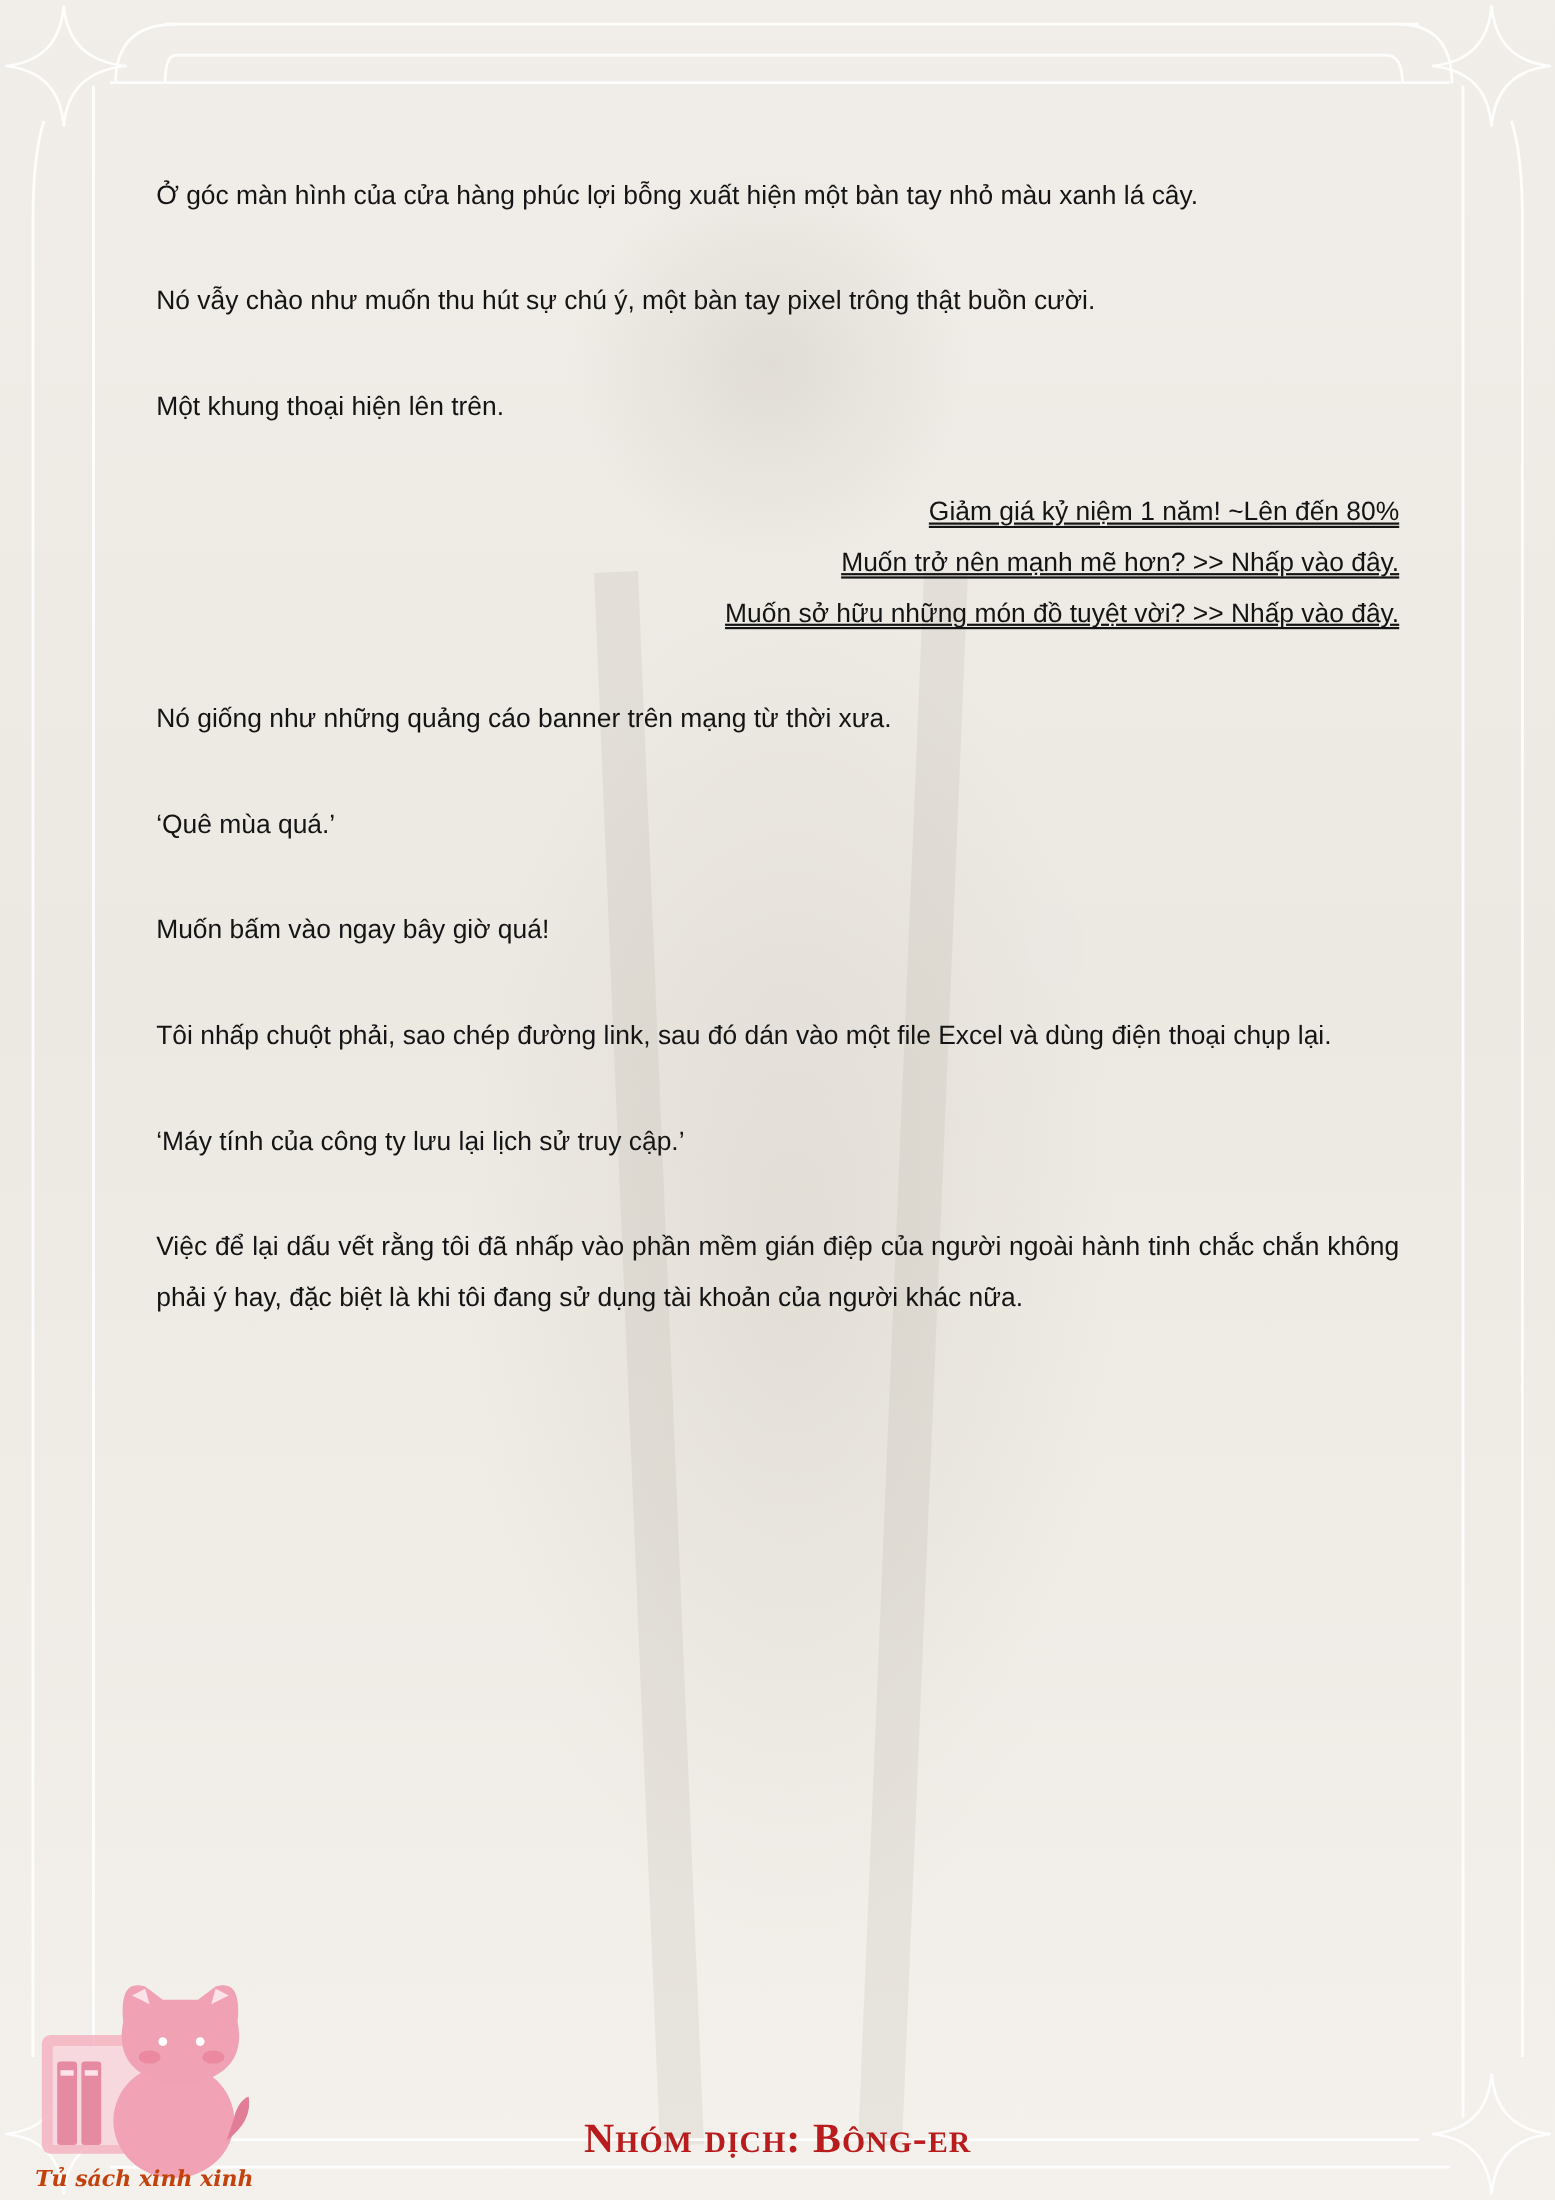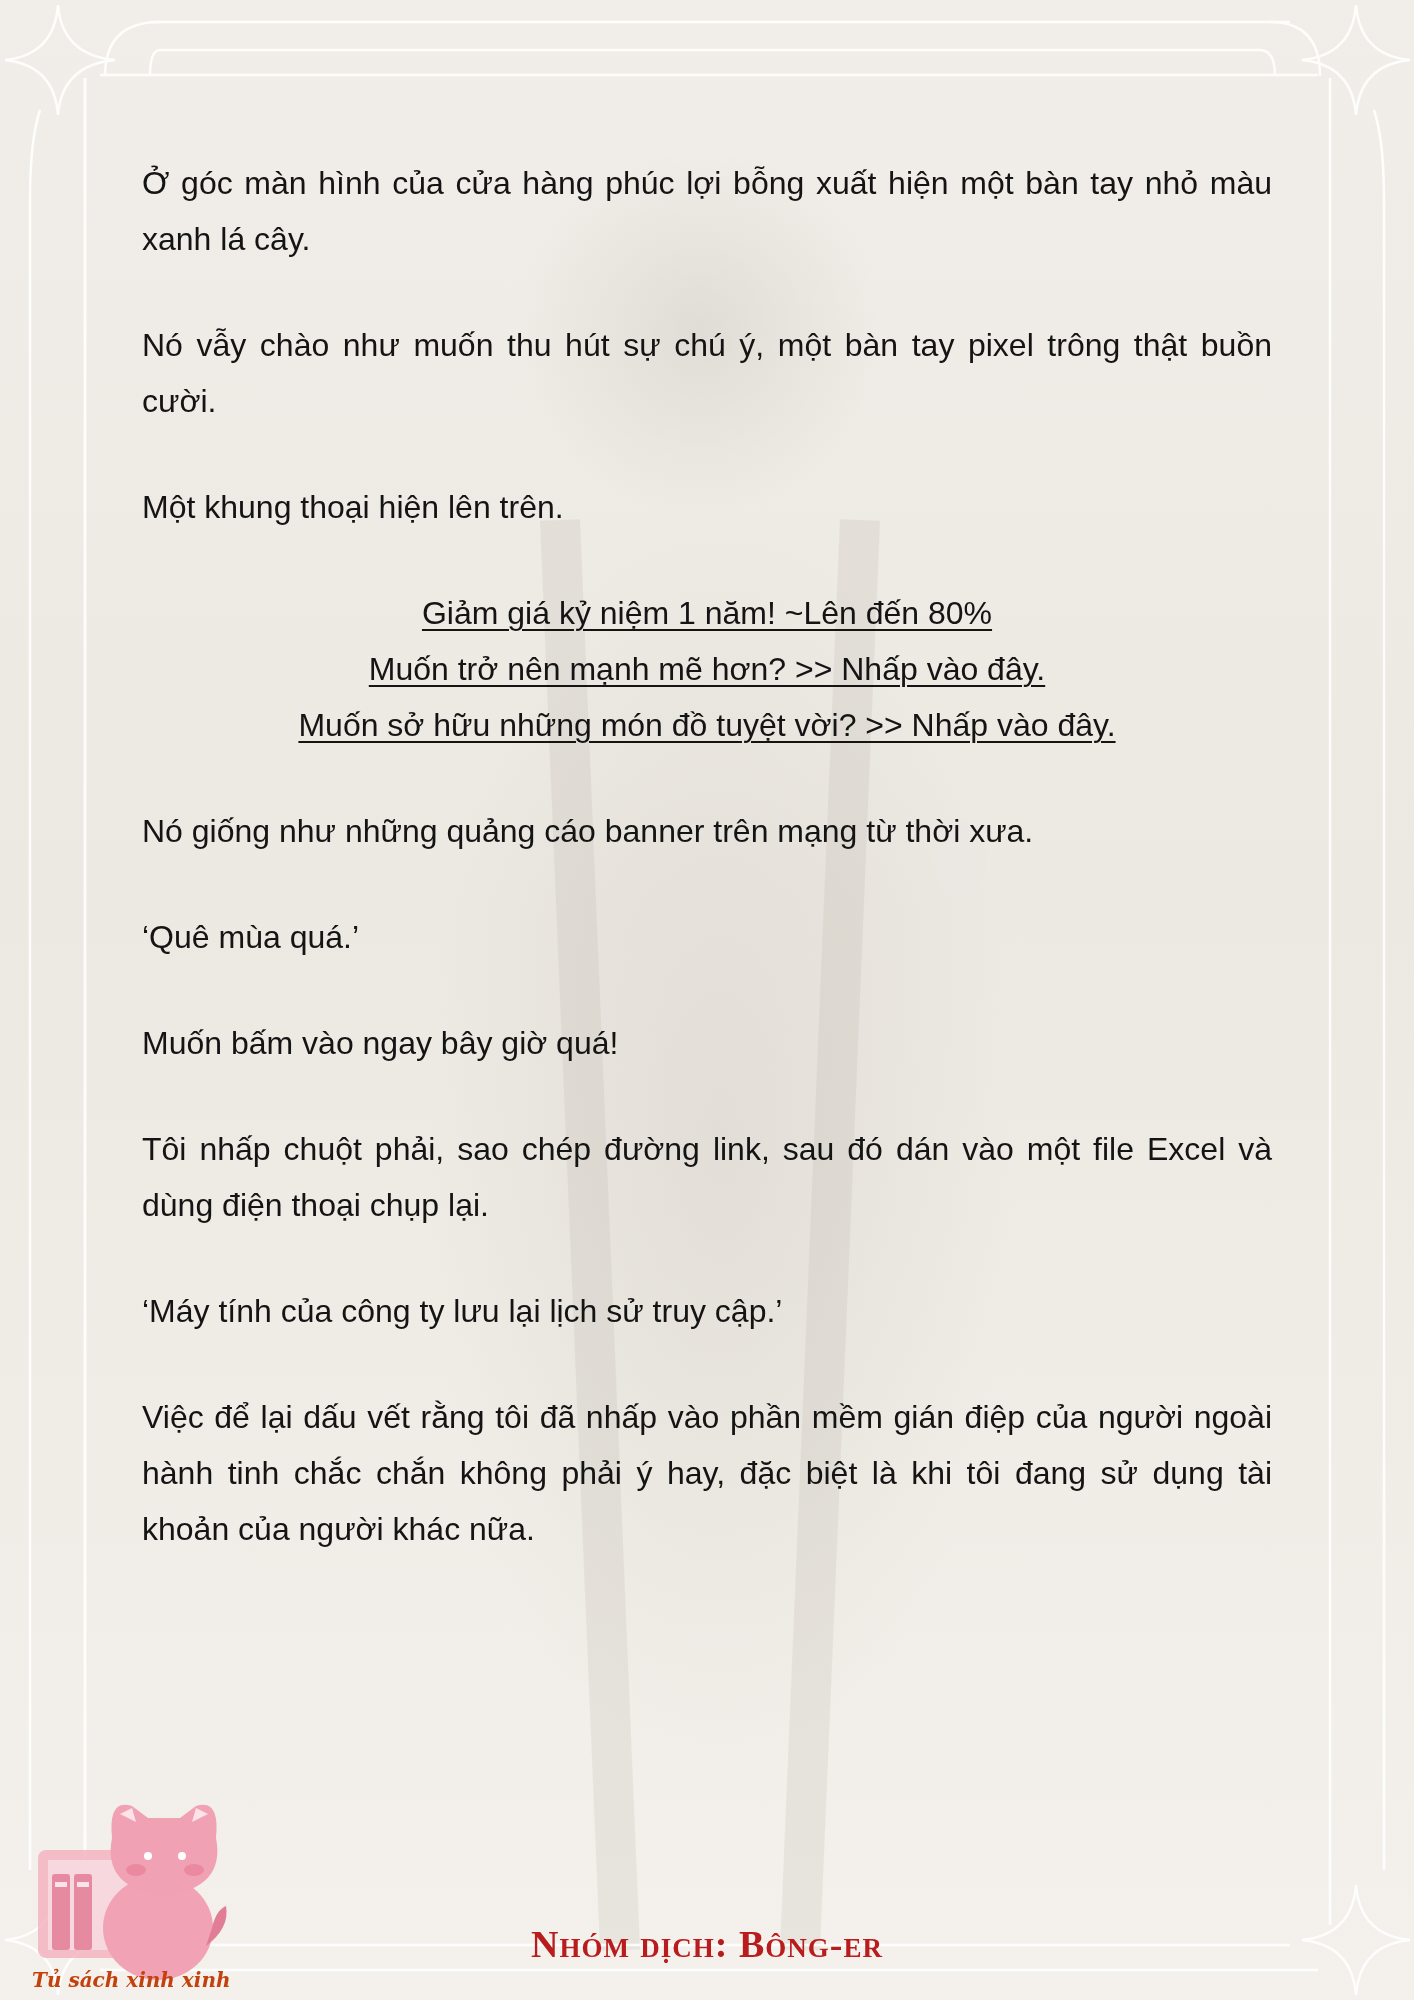--- a/index.html
+++ b/index.html
@@ -12,25 +12,25 @@
       position: absolute; inset: 0; pointer-events: none;
       background:
         radial-gradient(ellipse 420px 900px at 720px 1150px, rgba(205,200,190,0.35), rgba(0,0,0,0) 70%),
         radial-gradient(ellipse 260px 260px at 700px 330px, rgba(190,185,175,0.30), rgba(0,0,0,0) 70%),
         linear-gradient(180deg, #f1eee9 0%, #ece8e2 45%, #f4f1ec 100%);
     }
     .bg-art svg { position: absolute; left: 0; top: 0; }
     .frame { position: absolute; inset: 0; pointer-events: none; }
     .content {
       position: absolute; left: 142px; top: 155px; width: 1130px;
-      color: #141414; font-size: 32px; line-height: 56px;
+      color: #141414; font-size: 24px; line-height: 46px;
     }
     .para { margin: 0 0 50px 0; text-align: justify; text-align-last: left; }
     .para.short { text-align: center; }
-    .ad-block { margin: 0 0 50px 0; text-align: center; }
+    .ad-block { margin: 0 0 50px 0; text-align: right; text-decoration: underline; }
     .ad-line { display: block; text-decoration: underline; text-decoration-thickness: 2px; text-underline-offset: 5px; color: #141414; }
     .credit {
       position: absolute; left: 0; right: 0; top: 1922px; text-align: center;
       font-family: "Liberation Serif", "DejaVu Serif", serif;
       font-size: 38px; letter-spacing: 1px; color: #b91c1c; font-variant: small-caps; font-weight: bold;
     }
     .logo { position: absolute; left: 30px; top: 1778px; width: 200px; height: 222px; }
     .logo-text {
       position: absolute; left: 32px; top: 1968px; font-family: "DejaVu Serif", serif; font-style: italic; font-weight: bold;
       font-size: 20px; color: #c2410c;

